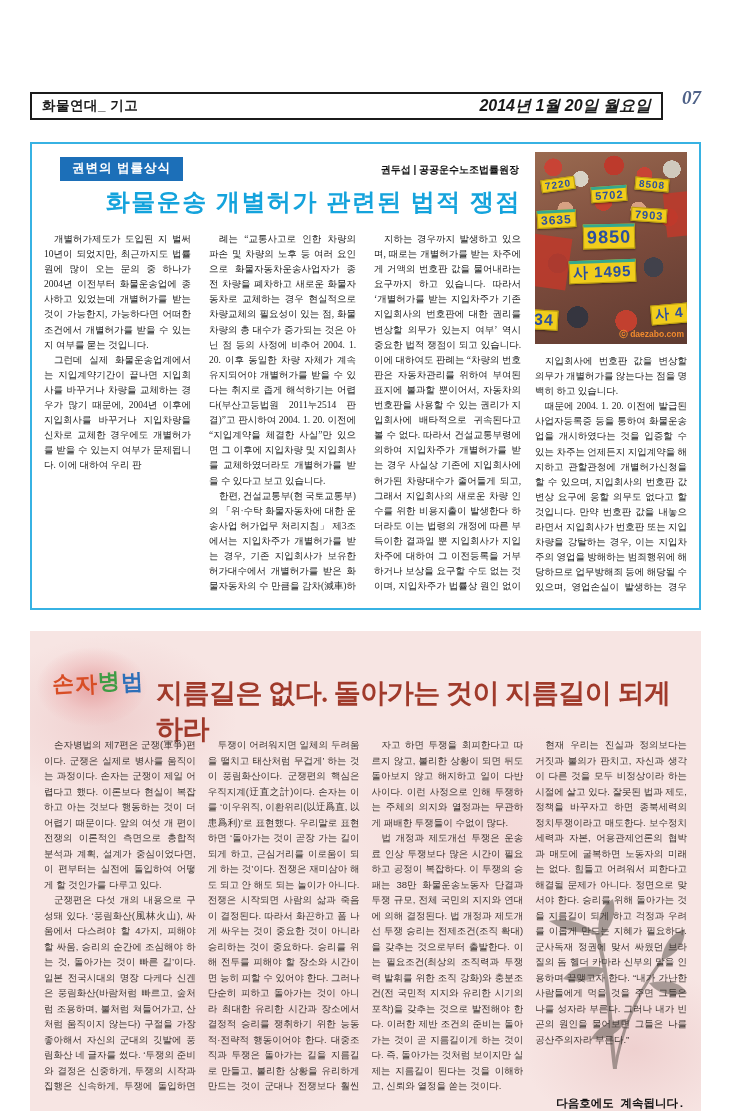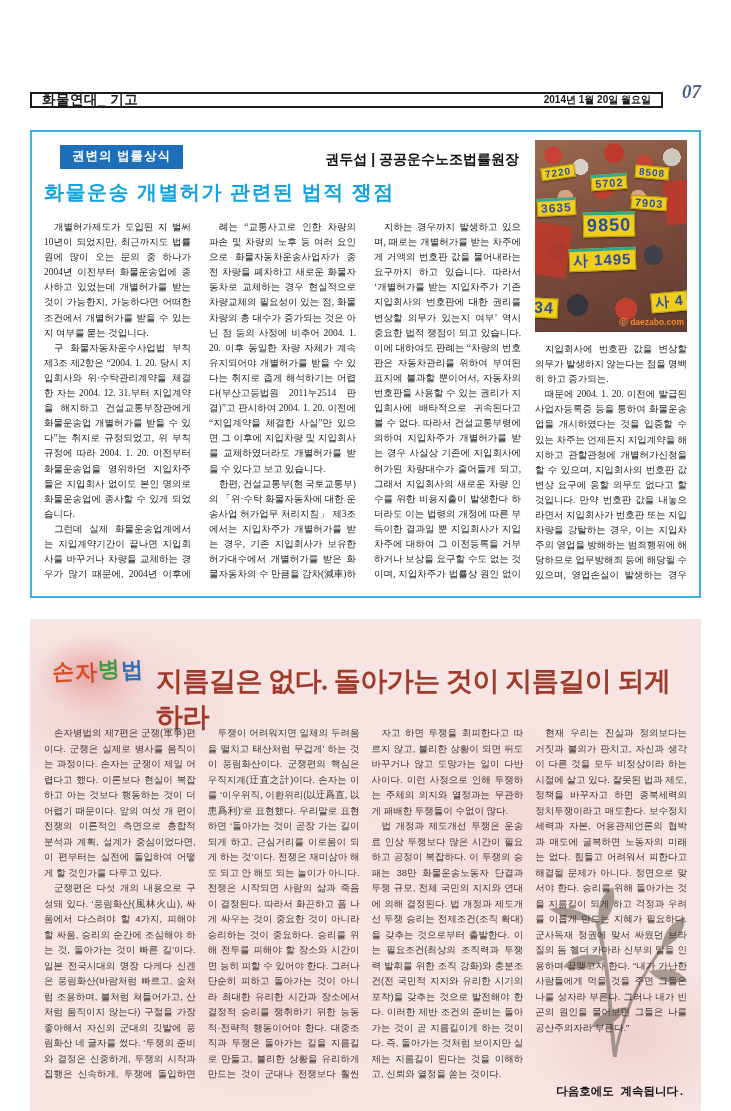--- a/index.html
+++ b/index.html
@@ -2,39 +2,39 @@
 <html><head>
 <meta charset="utf-8">
 <style>
   * { box-sizing: border-box; margin: 0; padding: 0; }
   html, body { width: 731px; height: 1111px; background: #ffffff; }
   body { font-family: "Liberation Serif", serif; color: #1b1b1b; position: relative; overflow: hidden; }
   .page { position: absolute; inset: 0; padding: 44px 30px 0 30px; }
 
   
   .header-row { display: flex; align-items: center; gap: 10px; }
-  .header-box { flex: 1; border: 2px solid #1b1b1b; height: 16px; display: flex; align-items: center;
+  .header-box { flex: 1; border: 2px solid #1b1b1b; height: 28px; display: flex; align-items: center;
                 justify-content: space-between; padding: 0 10px; font-family: "Liberation Sans", sans-serif; font-weight: bold; margin-top: 48px; }
   .section-label { font-size: 13.5px; letter-spacing: .5px; }
-  .issue-date { font-size: 10px; }
+  .issue-date { font-size: 16px; font-style: italic; }
   .page-number { font-family: "Liberation Serif", serif; font-style: italic; font-weight: bold;
                  font-size: 19px; color: #4f6288; width: 28px; text-align: right; margin-top: 32px; }
 
   
   .legal-box { margin-top: 22px; border: 2px solid #37b2e3; height: 468px; padding: 8px 12px 12px;
                display: flex; gap: 14px; background: #fff; }
   .legal-left { flex: 1; min-width: 0; display: flex; flex-direction: column; }
   .legal-header { position: relative; height: 66px; flex: none; }
   .legal-badge { position: absolute; left: 16px; top: 5px; background: #1c6fb8; color: #fff;
                  font-family: "Liberation Sans", sans-serif; font-weight: bold; font-size: 12.5px;
                  padding: 3px 12px 4px; letter-spacing: 1px; }
   .legal-byline { position: absolute; right: 2px; top: 11px; font-family: "Liberation Sans", sans-serif;
-                  font-weight: bold; font-size: 14px; color: #101010; }
-  .legal-title { position: absolute; left: 0; right: 0; bottom: 0; text-align: left; color: #14a3dc;
-                 font-family: "Liberation Sans", sans-serif; font-weight: bold; font-size: 20px; letter-spacing: 1.5px; }
+                  font-weight: bold; font-size: 10px; color: #101010; }
+  .legal-title { position: absolute; left: 0; right: 0; bottom: 0; text-align: right; color: #14a3dc;
+                 font-family: "Liberation Sans", sans-serif; font-weight: bold; font-size: 24px; letter-spacing: 1.5px; }
   .legal-cols { display: flex; gap: 18px; margin-top: 14px; flex: 1; overflow: hidden;
                 font-size: 9.5px; line-height: 15.1px; text-align: justify; color: #222; }
   .legal-col { flex: 1; min-width: 0; overflow: hidden; }
   .legal-col p, .legal-right-text p { text-indent: 10px; margin: 0; }
 
   .legal-right { width: 152px; flex: none; display: flex; flex-direction: column; }
   .photo { position: relative; height: 192px; flex: none; overflow: hidden;
     background-image:
       radial-gradient(circle 9px  at 12% 8%,  #c84335 98%, transparent),
       radial-gradient(circle 8px  at 30% 14%, #d8d2c6 98%, transparent),
@@ -123,21 +123,20 @@
   <div class="legal-box">
     <div class="legal-left">
       <div class="legal-header">
         <span class="legal-badge">권변의 법률상식</span>
         <span class="legal-byline">권두섭 | 공공운수노조법률원장</span>
         <div class="legal-title">화물운송 개별허가 관련된 법적 쟁점</div>
       </div>
       <div class="legal-cols">
         <div class="legal-col">
           <p>개별허가제도가 도입된 지 벌써 10년이 되었지만, 최근까지도 법률원에 많이 오는 문의 중 하나가 2004년 이전부터 화물운송업에 종사하고 있었는데 개별허가를 받는 것이 가능한지, 가능하다면 어떠한 조건에서 개별허가를 받을 수 있는지 여부를 묻는 것입니다.</p>
-          <p>구 화물자동차운수사업법 부칙 제3조 제2항은 “2004. 1. 20. 당시 지입회사와 위·수탁관리계약을 체결한 자는 2004. 12. 31.부터 지입계약을 해지하고 건설교통부장관에게 화물운송업 개별허가를 받을 수 있다”는 취지로 규정되었고, 위 부칙 규정에 따라 2004. 1. 20. 이전부터 화물운송업을 영위하던 지입차주들은 지입회사 없이도 본인 명의로 화물운송업에 종사할 수 있게 되었습니다.</p>
           <p>그런데 실제 화물운송업계에서는 지입계약기간이 끝나면 지입회사를 바꾸거나 차량을 교체하는 경우가 많기 때문에, 2004년 이후에 지입회사를 바꾸거나 지입차량을 신차로 교체한 경우에도 개별허가를 받을 수 있는지 여부가 문제됩니다. 이에 대하여 우리 판</p>
         </div>
         <div class="legal-col">
           <p>례는 “교통사고로 인한 차량의 파손 및 차량의 노후 등 여러 요인으로 화물자동차운송사업자가 종전 차량을 폐차하고 새로운 화물자동차로 교체하는 경우 현실적으로 차량교체의 필요성이 있는 점, 화물차량의 총 대수가 증가되는 것은 아닌 점 등의 사정에 비추어 2004. 1. 20. 이후 동일한 차량 자체가 계속 유지되어야 개별허가를 받을 수 있다는 취지로 좁게 해석하기는 어렵다(부산고등법원 2011누2514 판결)”고 판시하여 2004. 1. 20. 이전에 “지입계약을 체결한 사실”만 있으면 그 이후에 지입차량 및 지입회사를 교체하였더라도 개별허가를 받을 수 있다고 보고 있습니다.</p>
           <p>한편, 건설교통부(현 국토교통부)의 「위·수탁 화물자동차에 대한 운송사업 허가업무 처리지침」 제3조에서는 지입차주가 개별허가를 받는 경우, 기존 지입회사가 보유한 허가대수에서 개별허가를 받은 화물자동차의 수 만큼을 감차(減車)하도록 규정하고 있기 때문에, 대부분의 경우 지입회사는 지입차주의 개별허가 신청을 그다지 달가워하지 않고, 적극적으로 신청을 저</p>
         </div>
         <div class="legal-col">
           <p>지하는 경우까지 발생하고 있으며, 때로는 개별허가를 받는 차주에게 거액의 번호판 값을 물어내라는 요구까지 하고 있습니다. 따라서 ‘개별허가를 받는 지입차주가 기존 지입회사의 번호판에 대한 권리를 변상할 의무가 있는지 여부’ 역시 중요한 법적 쟁점이 되고 있습니다. 이에 대하여도 판례는 “차량의 번호판은 자동차관리를 위하여 부여된 표지에 불과할 뿐이어서, 자동차의 번호판을 사용할 수 있는 권리가 지입회사에 배타적으로 귀속된다고 볼 수 없다. 따라서 건설교통부령에 의하여 지입차주가 개별허가를 받는 경우 사실상 기존에 지입회사에 허가된 차량대수가 줄어들게 되고, 그래서 지입회사의 새로운 차량 인수를 위한 비용지출이 발생한다 하더라도 이는 법령의 개정에 따른 부득이한 결과일 뿐 지입회사가 지입차주에 대하여 그 이전등록을 거부하거나 보상을 요구할 수도 없는 것이며, 지입차주가 법률상 원인 없이 지입회사에 손해를 가하고 이익을 얻게 된 것으로 볼 수 없다(수원지방법원 2012나20816 판결)”고 하여 개별허가를 받는 차주가</p>
         </div>
       </div>
@@ -151,21 +150,21 @@
         <span class="plate p3">8508</span>
         <span class="plate p4 green-top">3635</span>
         <span class="plate p5">7903</span>
         <span class="plate p6 green-top">9850</span>
         <span class="plate p7 green-top">사 1495</span>
         <span class="plate p8">34</span>
         <span class="plate p9">사 4</span>
         <span class="photo-watermark">ⓒ daezabo.com</span>
       </div>
       <div class="legal-right-text">
-        <p>지입회사에 번호판 값을 변상할 의무가 발생하지 않는다는 점을 명백히 하고 증가되는.</p>
+        <p>지입회사에 번호판 값을 변상할 의무가 개별허가를 않는다는 점을 명백히 하고 있습니다.</p>
         <p>때문에 2004. 1. 20. 이전에 발급된 사업자등록증 등을 통하여 화물운송업을 개시하였다는 것을 입증할 수 있는 차주는 언제든지 지입계약을 해지하고 관할관청에 개별허가신청을 할 수 있으며, 지입회사의 번호판 값 변상 요구에 응할 의무도 없다고 할 것입니다. 만약 번호판 값을 내놓으라면서 지입회사가 번호판 또는 지입차량을 강탈하는 경우, 이는 지입차주의 영업을 방해하는 범죄행위에 해당하므로 업무방해죄 등에 해당될 수 있으며, 영업손실이 발생하는 경우 그 금액 상당의 민사상 손해배상 청구를 할 수 있을 것입니다.</p>
       </div>
     </div>
   </div>
 
   <div class="sunzi">
     <div class="sunzi-header">
       <div class="sunzi-logo">
         <div class="logo-blob"></div>
         <span class="logo-text"><span class="lc1">손</span><span class="lc2">자</span><span class="lc3">병</span><span class="lc4">법</span></span>
@@ -184,21 +183,21 @@
     </svg>
     <div class="sunzi-cols">
       <div class="sunzi-col">
         <p>손자병법의 제7편은 군쟁(軍爭)편이다. 군쟁은 실제로 병사를 움직이는 과정이다. 손자는 군쟁이 제일 어렵다고 했다. 이론보다 현실이 복잡하고 아는 것보다 행동하는 것이 더 어렵기 때문이다. 앞의 여섯 개 편이 전쟁의 이론적인 측면으로 총합적 분석과 계획, 설계가 중심이었다면, 이 편부터는 실전에 돌입하여 어떻게 할 것인가를 다루고 있다.</p>
         <p>군쟁편은 다섯 개의 내용으로 구성돼 있다. ‘풍림화산(風林火山), 싸움에서 다스려야 할 4가지, 피해야 할 싸움, 승리의 순간에 조심해야 하는 것, 돌아가는 것이 빠른 길’이다. 일본 전국시대의 명장 다케다 신겐은 풍림화산(바람처럼 빠르고, 숲처럼 조용하며, 불처럼 쳐들어가고, 산처럼 움직이지 않는다) 구절을 가장 좋아해서 자신의 군대의 깃발에 풍림화산 네 글자를 썼다. ‘투쟁의 준비와 결정은 신중하게, 투쟁의 시작과 집행은 신속하게, 투쟁에 돌입하면 뜨겁게,</p>
       </div>
       <div class="sunzi-col">
         <p>투쟁이 어려워지면 일체의 두려움을 떨치고 태산처럼 무겁게’ 하는 것이 풍림화산이다. 군쟁편의 핵심은 우직지계(迂直之計)이다. 손자는 이를 ‘이우위직, 이환위리(以迂爲直, 以患爲利)’로 표현했다. 우리말로 표현하면 ‘돌아가는 것이 곧장 가는 길이 되게 하고, 근심거리를 이로움이 되게 하는 것’이다. 전쟁은 재미삼아 해도 되고 안 해도 되는 놀이가 아니다. 전쟁은 시작되면 사람의 삶과 죽음이 결정된다. 따라서 화끈하고 폼 나게 싸우는 것이 중요한 것이 아니라 승리하는 것이 중요하다. 승리를 위해 전투를 피해야 할 장소와 시간이면 능히 피할 수 있어야 한다. 그러나 단순히 피하고 돌아가는 것이 아니라 최대한 유리한 시간과 장소에서 결정적 승리를 쟁취하기 위한 능동적·전략적 행동이어야 한다. 대중조직과 투쟁은 돌아가는 길을 지름길로 만들고, 불리한 상황을 유리하게 만드는 것이 군대나 전쟁보다 훨씬 어려운 일이다. 돌아가</p>
       </div>
       <div class="sunzi-col">
-        <p>자고 하면 투쟁을 회피한다고 따르지 않고, 불리한 상황이 되면 뒤도 바꾸거나 않고 도망가는 일이 다반사이다. 이런 사정으로 인해 투쟁하는 주체의 의지와 열정과는 무관하게 패배한 투쟁들이 수없이 많다.</p>
+        <p>자고 하면 투쟁을 회피한다고 따르지 않고, 불리한 상황이 되면 뒤도 돌아보지 않고 해지하고 일이 다반사이다. 이런 사정으로 인해 투쟁하는 주체의 의지와 열정과는 무관하게 패배한 투쟁들이 수없이 많다.</p>
         <p>법 개정과 제도개선 투쟁은 운송료 인상 투쟁보다 많은 시간이 필요하고 공정이 복잡하다. 이 투쟁의 승패는 38만 화물운송노동자 단결과 투쟁 규모, 전체 국민의 지지와 연대에 의해 결정된다. 법 개정과 제도개선 투쟁 승리는 전제조건(조직 확대)을 갖추는 것으로부터 출발한다. 이는 필요조건(최상의 조직력과 투쟁력 발휘를 위한 조직 강화)와 충분조건(전 국민적 지지와 유리한 시기의 포착)을 갖추는 것으로 발전해야 한다. 이러한 제반 조건의 준비는 돌아가는 것이 곧 지름길이게 하는 것이다. 즉, 돌아가는 것처럼 보이지만 실제는 지름길이 된다는 것을 이해하고, 신뢰와 열정을 쏟는 것이다.</p>
       </div>
       <div class="sunzi-col">
         <p>현재 우리는 진실과 정의보다는 거짓과 불의가 판치고, 자신과 생각이 다른 것을 모두 비정상이라 하는 시절에 살고 있다. 잘못된 법과 제도, 정책을 바꾸자고 하면 종북세력의 정치투쟁이라고 매도한다. 보수정치세력과 자본, 어용관제언론의 협박과 매도에 굴복하면 노동자의 미래는 없다. 힘들고 어려워서 피한다고 해결될 문제가 아니다. 정면으로 맞서야 한다. 승리를 위해 돌아가는 것을 지름길이 되게 하고 걱정과 우려를 이롭게 만드는 지혜가 필요하다. 군사독재 정권에 맞서 싸웠던 브라질의 돔 헬더 카마라 신부의 말을 인용하며 끝맺고자 한다. “내가 가난한 사람들에게 먹을 것을 주면 그들은 나를 성자라 부른다. 그러나 내가 빈곤의 원인을 물어보면 그들은 나를 공산주의자라 부른다.”</p>
       </div>
     </div>
     <div class="continue-note">다음호에도 계속됩니다.</div>
   </div>
 
   <div class="page-footer">

